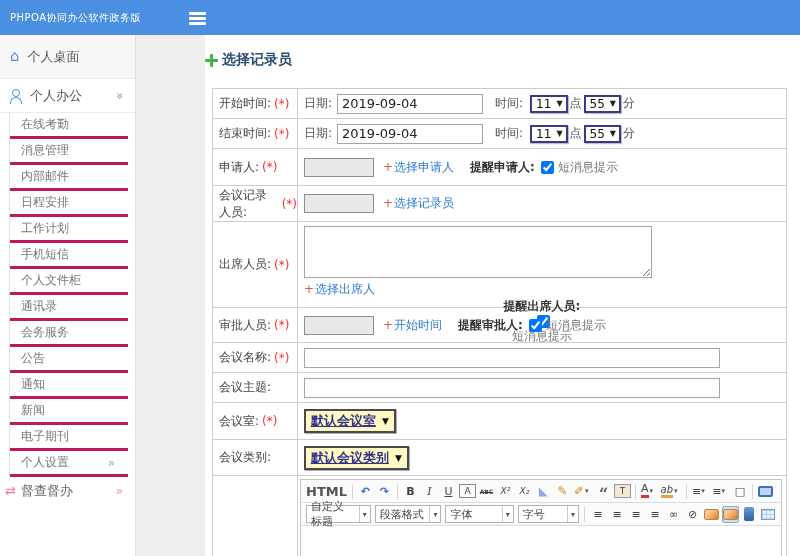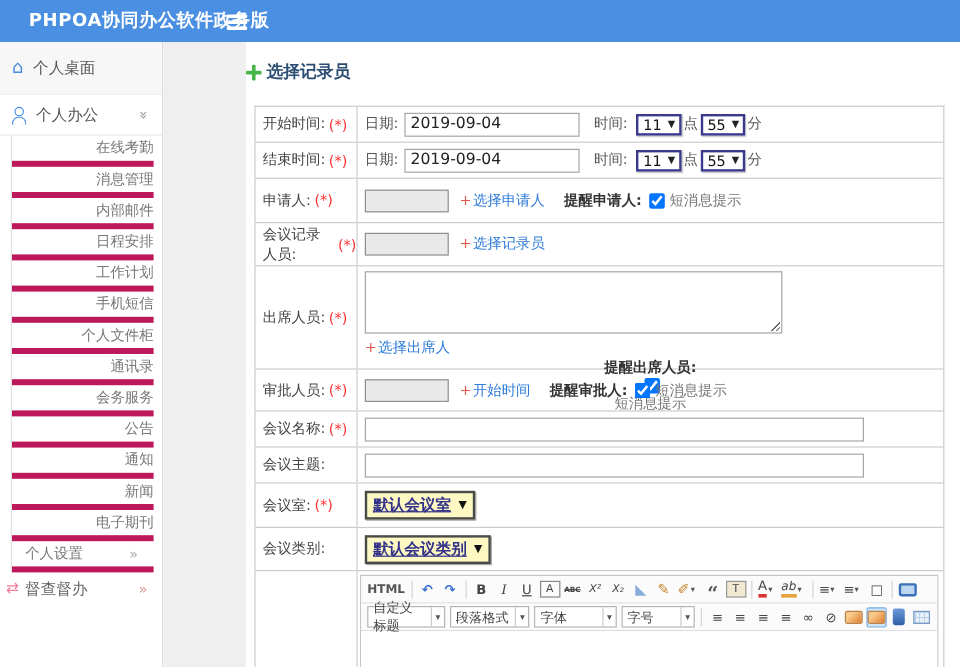--- a/index.html
+++ b/index.html
@@ -1,35 +1,35 @@
 <!DOCTYPE html>
 <html><head>
 <meta charset="utf-8">
 <style>
   * { box-sizing: border-box; margin: 0; padding: 0; }
   html,body { width:800px; height:556px; overflow:hidden; }
   body { font-family:"DejaVu Sans","Liberation Sans",sans-serif; background:#fff; position:relative; font-size:12px; }
 
   
   .topbar { position:absolute; left:0; top:0; width:800px; height:35px; background:#4a8fe2; display:flex; align-items:center; z-index:5; }
-  .topbar-title { color:#fff; font-size:15px; font-weight:bold; padding-left:24px; letter-spacing:.5px; }
+  .topbar-title { color:#fff; font-size:10px; font-weight:normal; padding-left:10px; letter-spacing:.5px; }
   .hamburger { position:absolute; left:189px; top:12px; width:17px; height:3px; background:#fff; border-radius:1px; box-shadow:0 5px 0 #fff, 0 10px 0 #fff; cursor:pointer; }
 
   
   .sidebar { position:absolute; left:0; top:35px; width:136px; bottom:0; background:#fff; border-right:1px solid #ddd; overflow:hidden; }
   .side-top { display:flex; align-items:center; padding-left:10px; font-size:13px; color:#555; border-bottom:1px solid #ececec; cursor:pointer; }
   .side-top.first { height:44px; background:#f7f7f7; }
   .side-top.second { height:34px; }
   .home-icon { color:#4a90e2; font-size:15px; margin-right:8px; line-height:1; }
   .person-icon { position:relative; width:12px; height:14px; margin-right:8px; }
   .person-icon::before { content:""; position:absolute; left:2px; top:0; width:6px; height:6px; border:1px solid #4a90e2; border-radius:50%; }
   .person-icon::after  { content:""; position:absolute; left:0; top:8px; width:10px; height:6px; border:1px solid #4a90e2; border-bottom:none; border-radius:6px 6px 0 0; }
   .chev-down { margin-left:auto; margin-right:12px; color:#999; font-size:12px; transform:rotate(90deg); }
   .submenu { margin-left:9px; border-left:1px solid #e2e2e2; }
-  .submenu-item { height:26px; padding-left:11px; font-size:12px; color:#777; border-bottom:5px solid #be185d; margin-right:7px; display:flex; align-items:center; cursor:pointer;justify-content:flex-end; }
+  .submenu-item { height:26px; padding-left:11px; font-size:12px; color:#777; border-bottom:3px solid #be185d; margin-right:7px; display:flex; align-items:center; cursor:pointer; }
   .chev-right { margin-left:auto; margin-right:13px; color:#aaa; font-size:12px; }
   .supervise-row { height:27px; display:flex; align-items:center; padding-left:5px; font-size:13px; color:#666; cursor:pointer; }
   .supervise-ico { color:#ef7fa0; font-size:13px; margin-right:5px; }
   .chev-pink { margin-left:auto; margin-right:12px; color:#d99; font-size:12px; }
 
   
   .main { position:absolute; left:136px; top:35px; right:0; bottom:0; background:#fff; }
   .gutter { position:absolute; left:0; top:0; width:69px; height:100%; background:#efefef; }
   .page-title { position:absolute; left:69px; top:16px; display:flex; align-items:center; }
   .plus-icon { position:relative; width:13px; height:13px; margin-right:4px; }
@@ -64,21 +64,21 @@
   .room-sel { display:inline-flex; align-items:center; border:2px solid #4a4a4a; box-shadow:1px 1px 0 #aaa; padding:1px 5px; background:#fef9c3; cursor:pointer; }
   .room-sel-text { font-size:13px; font-weight:bold; color:#32328a; text-decoration:underline; }
   .room-sel-car { color:#111; font-size:9px; margin-left:6px; }
 
   
   .fv.editor-cell { padding:3px 2px 0 2px; display:block; }
   .editor { width:482px; border:1px solid #c6c6c6; background:#fff; }
   .tbar { display:flex; align-items:center; padding:2px 3px; border-bottom:1px solid #ddd; background:#fbfbfb; height:23px; }
   .tbtn { min-width:17px; height:17px; display:inline-flex; align-items:center; justify-content:center; font-size:11px; color:#444; margin:0 1px; cursor:pointer; border:1px solid transparent; }
   .tsep { width:1px; height:15px; background:#d5d5d5; margin:0 3px; }
-  .t-html { font-size:10px; font-weight:bold; color:#555; }
+  .t-html { font-size:13px; font-weight:bold; color:#555; }
   .t-blue { color:#3a6fd0; font-weight:bold; }
   .t-b { font-weight:bold; }
   .t-i { font-style:italic; font-family:"DejaVu Serif",serif; }
   .t-u { text-decoration:underline; }
   .t-box { border:1px solid #888; font-size:9px; width:14px; height:14px; }
   .t-strike { text-decoration:line-through; font-size:6px; font-weight:bold; letter-spacing:0; }
   .t-sup,.t-sub { font-size:9px; font-style:italic; }
   .t-eraser { color:#88aede; font-size:12px; }
   .t-orange { color:#c8842c; font-size:12px; }
   .t-quote { font-family:"DejaVu Serif",serif; font-size:16px; font-weight:bold; color:#555; line-height:6px; padding-top:8px; }

